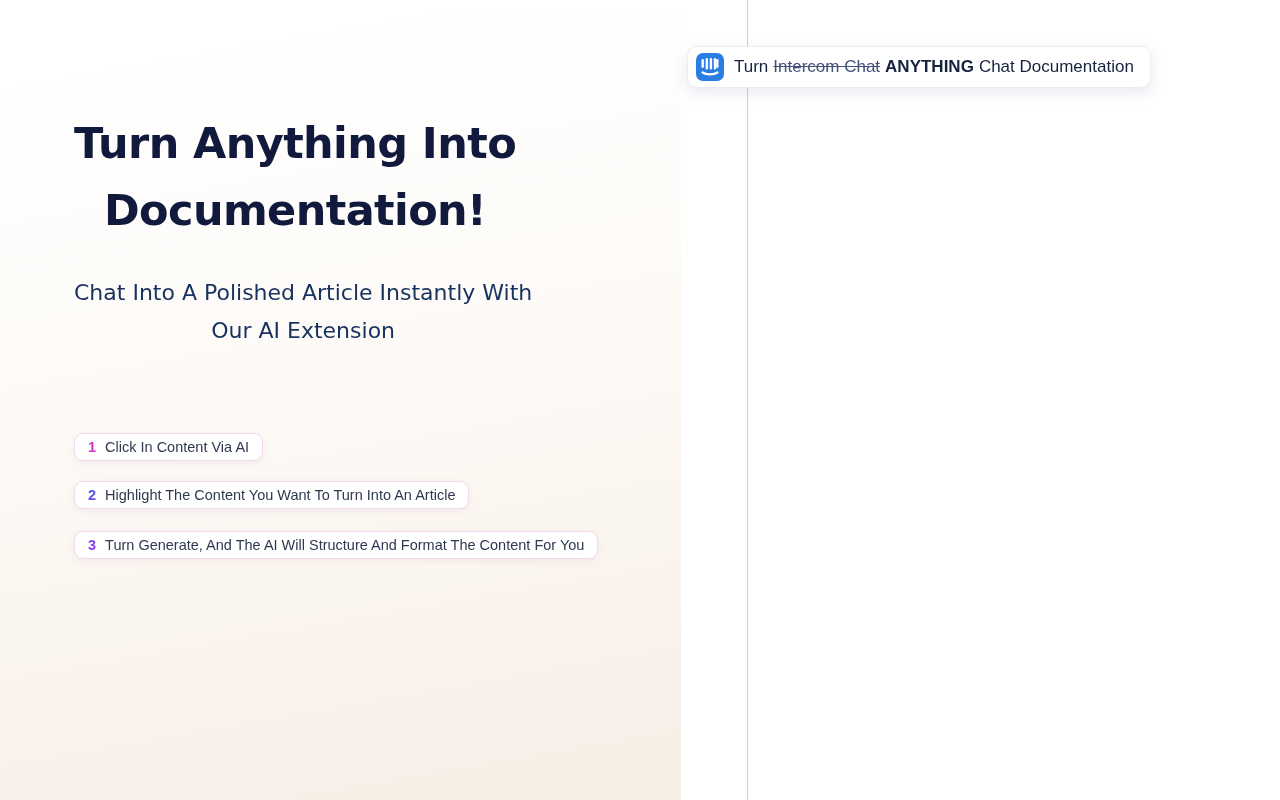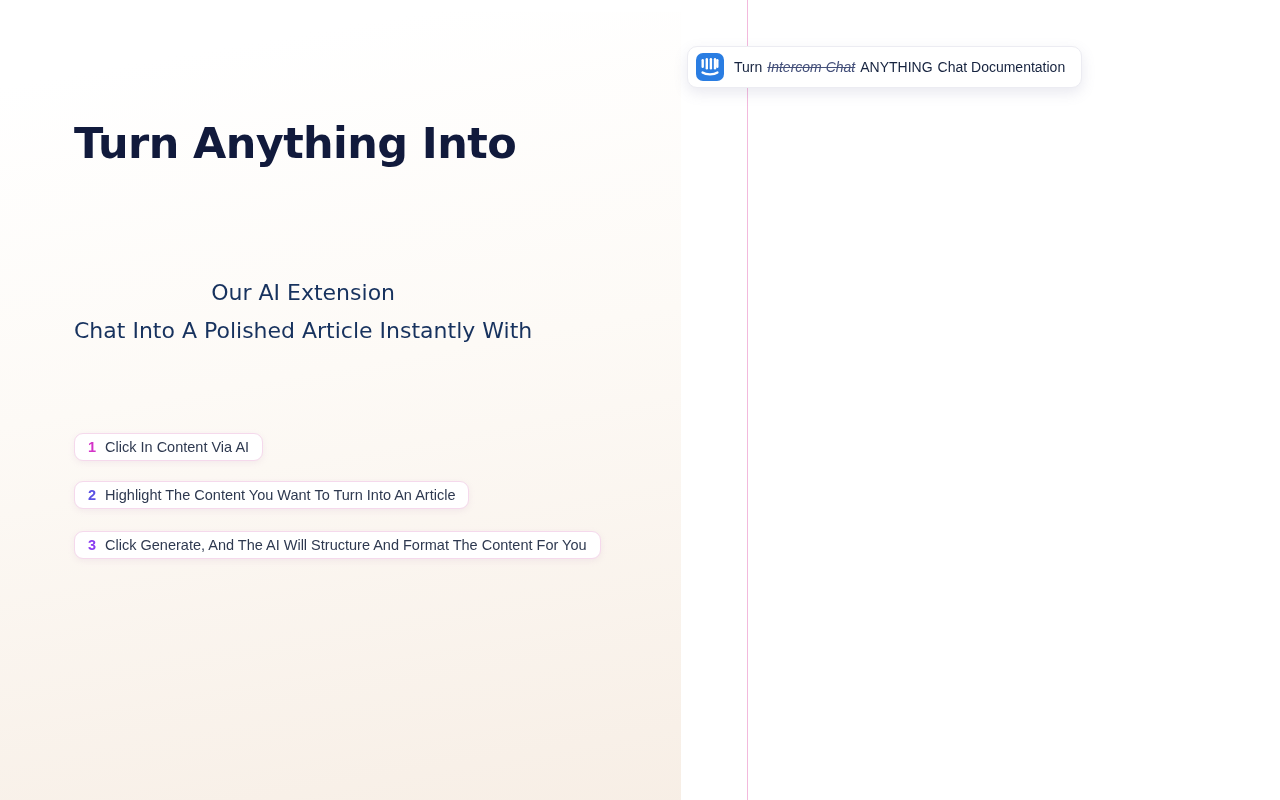--- a/index.html
+++ b/index.html
@@ -21,52 +21,53 @@
   .step1 { top:421px; } .step2 { top:469px; } .step3 { top:519px; }
   .step1 .num{ color:#d433c8; } .step2 .num{ color:#5a51e3; } .step3 .num{ color:#8a3df0; }
 
   
   .strip { position:absolute; left:681px; top:0; width:66px; height:800px; background:#fff; }
 
   
   .banner { position:absolute; left:687px; top:46px; height:42px; display:flex; align-items:center;
     gap:9px; padding:0 16px 0 7px; background:#fff; border:1px solid #ececf2; border-radius:10px;
     box-shadow:0 5px 14px rgba(120,120,160,.16); z-index:40; white-space:nowrap; }
-  .banner-text { font-size:14px; color:#16233f; display:flex; gap:5px; align-items:baseline; }
-  .banner-struck { font-style:italic; text-decoration:line-through; color:#44507a; }
-  .banner-emph { font-weight:400; }
+  .banner-text { font-size:17px; color:#16233f; display:flex; gap:5px; align-items:baseline; }
+  .banner-struck { text-decoration:line-through; color:#44507a; }
+  .banner-emph { font-weight:700; }
 
   
   .mockup { position:absolute; left:747px; top:0; width:533px; height:800px; background:#fff;
     border-left:1px solid #f3b9dd; }
 </style>
 </head>
 <body>
 
 <div id="app">
 
   <section class="hero">
     <h1 class="headline">
       <div>Turn Anything Into</div>
+      <div>Documentation!</div>
     </h1>
     <div class="subtitle">
+      <div>Chat Into A Polished Article Instantly With</div>
       <div>Our AI Extension</div>
-      <div>Chat Into A Polished Article Instantly With</div>
     </div>
     <div class="step step1">
       <span class="num">1</span>
       <span>Click In Content Via AI</span>
     </div>
     <div class="step step2">
       <span class="num">2</span>
       <span>Highlight The Content You Want To Turn Into An Article</span>
     </div>
     <div class="step step3">
       <span class="num">3</span>
-      <span>Click Generate, And The AI Will Structure And Format The Content For You</span>
+      <span>Turn Generate, And The AI Will Structure And Format The Content For You</span>
     </div>
   </section>
 
   <div class="strip">
     
 
     
 
     
 

